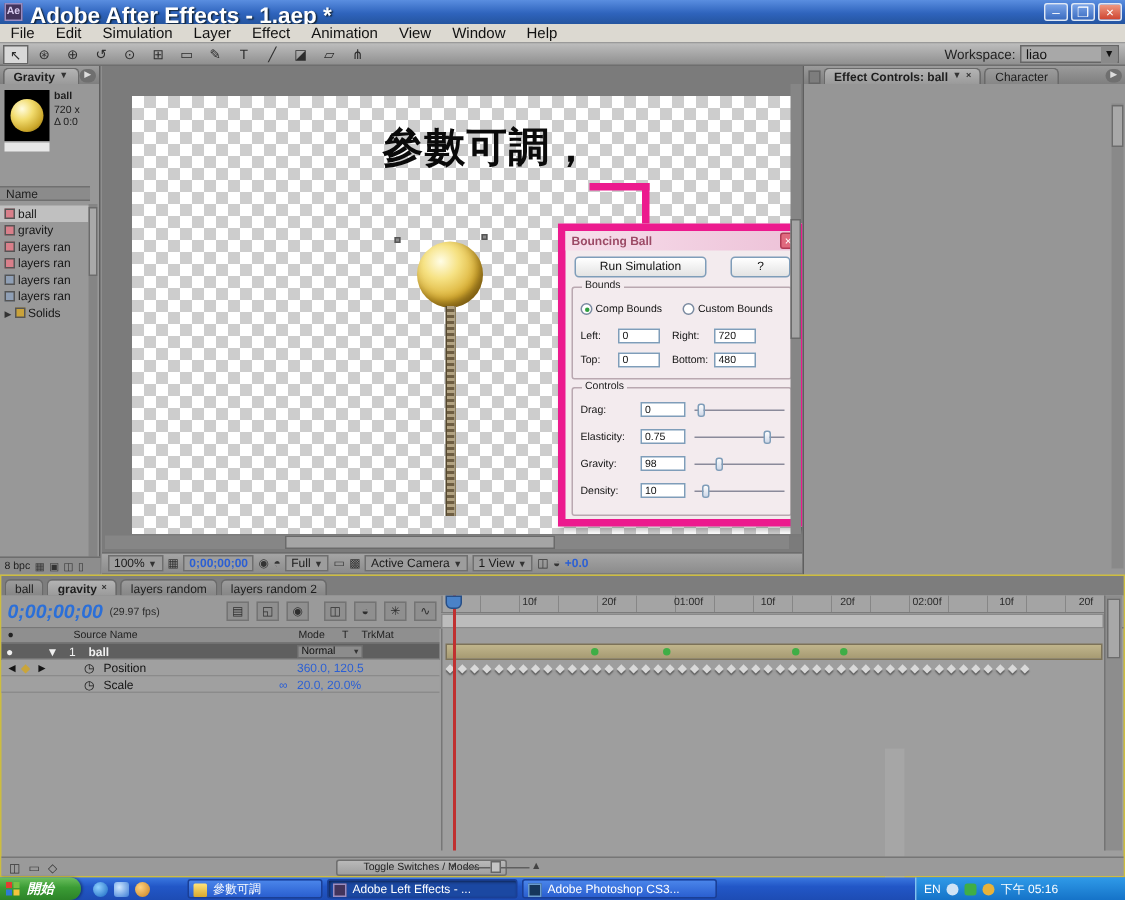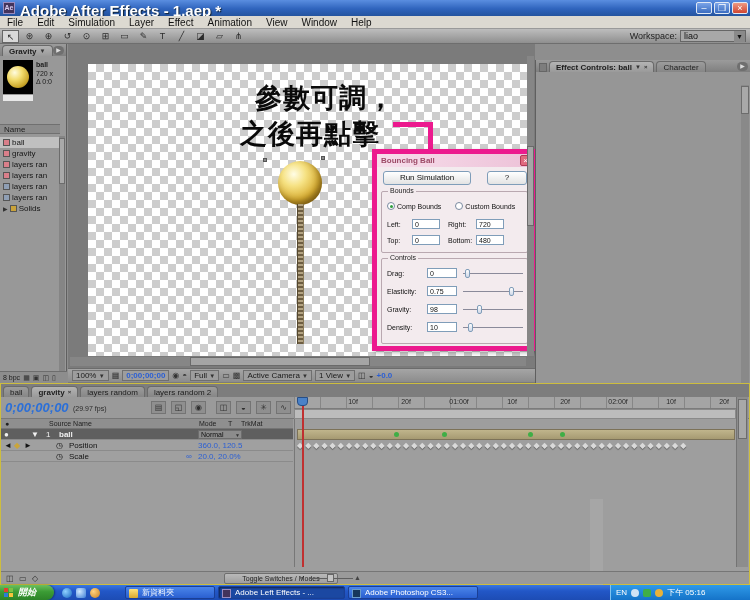--- a/index.html
+++ b/index.html
@@ -140,21 +140,21 @@
   #comp-toolbar { position:absolute; left:0; bottom:1px; width:467px; height:14px;
     background:linear-gradient(180deg,#a5a5a5,#8c8c8c); border-top:1px solid #6c6c6c;
     display:flex; align-items:center; gap:3px; padding-left:4px; font-size:8px; color:#1a1a1a; }
   .ct-box { height:11px; line-height:10px; background:#9d9d9d; border:1px solid #6f6f6f; padding:0 3px; white-space:nowrap; }
   .ct-box .dd { font-size:6px; color:#333; }
   .ct-ic { font-size:8px; color:#343434; }
   .ct-blue { color:#2b5fd4; font-weight:bold; }
 
   
   #fx-panel { position:absolute; left:535px; top:44px; width:215px; height:339px; background:#969696;
-    border-left:1px solid #5f5f5f;margin-top:16px; }
+    border-left:1px solid #5f5f5f; }
   #fx-sub { position:absolute; left:0; top:12px; width:215px; height:11px; background:#8e8e8e;
     border-bottom:1px solid #747474; font-size:8px; color:#1b1b1b; padding-left:4px; line-height:11px; }
   #fx-scroll { position:absolute; right:1px; top:25px; width:8px; height:310px; background:#898989; }
   #fx-scroll .thumb { position:absolute; top:1px; width:8px; height:28px; background:#a8a8a8; border:1px solid #6c6c6c; }
 
   
   #timeline-panel { position:absolute; left:0; top:383px; width:750px; height:202px;
     background:#9e9e9e; border:1px solid #cdbd3e; }
   #tl-tabs { position:absolute; left:0; top:0; width:748px; height:13px; background:#7d7d7d;
     display:flex; align-items:flex-end; }
@@ -327,21 +327,20 @@
       <span class="ic">◫</span>
       <span class="ic">▯</span>
     </div>
   </div>
 
   <div id="comp-panel">
 
     <div id="comp-viewport">
       <div id="checker"></div>
       <div id="cn-text1">參數可調，</div>
-      <div id="cn-text2">之後再點擊</div>
       <div class="path-dot" style="left:195px;top:102px"></div>
       <div class="path-dot" style="left:253px;top:100px"></div>
       <div id="ball"></div>
       <div id="stick"></div>
       <div id="arrow-h" class="pink"></div>
       <div id="arrow-v" class="pink"></div>
       <div id="arrow-head"></div>
 
       <div id="bb-dialog">
         <div id="bb-title">Bouncing Ball</div>
@@ -582,21 +581,21 @@
           <i class="y"></i>
         </span>
       <span>開始</span>
     </div>
     <span class="ql-icon" style="left:62px;background:radial-gradient(circle at 35% 35%,#8fd0ff,#1565c0)"></span>
     <span class="ql-icon" style="left:76px;background:radial-gradient(circle at 35% 35%,#cfe8ff,#3a7bd5);border-radius:2px"></span>
     <span class="ql-icon" style="left:90px;background:radial-gradient(circle at 35% 35%,#ffd27f,#c77f1f)"></span>
 
     <div class="task-btn" style="left:125px;width:90px">
       <span class="task-ic" style="background:linear-gradient(180deg,#ffe37a,#d8a82e);border-radius:1px"></span>
-      <span>新資料夾</span>
+      <span>參數可調</span>
     </div>
     <div class="task-btn active" style="left:218px;width:127px">
       <span class="task-ic" style="background:#43345c;border:1px solid #9a8cc0"></span>
       <span>Adobe Left Effects - ...</span>
     </div>
     <div class="task-btn" style="left:348px;width:130px">
       <span class="task-ic" style="background:#16375c;border:1px solid #6a9ccc"></span>
       <span>Adobe Photoshop CS3...</span>
     </div>
 

